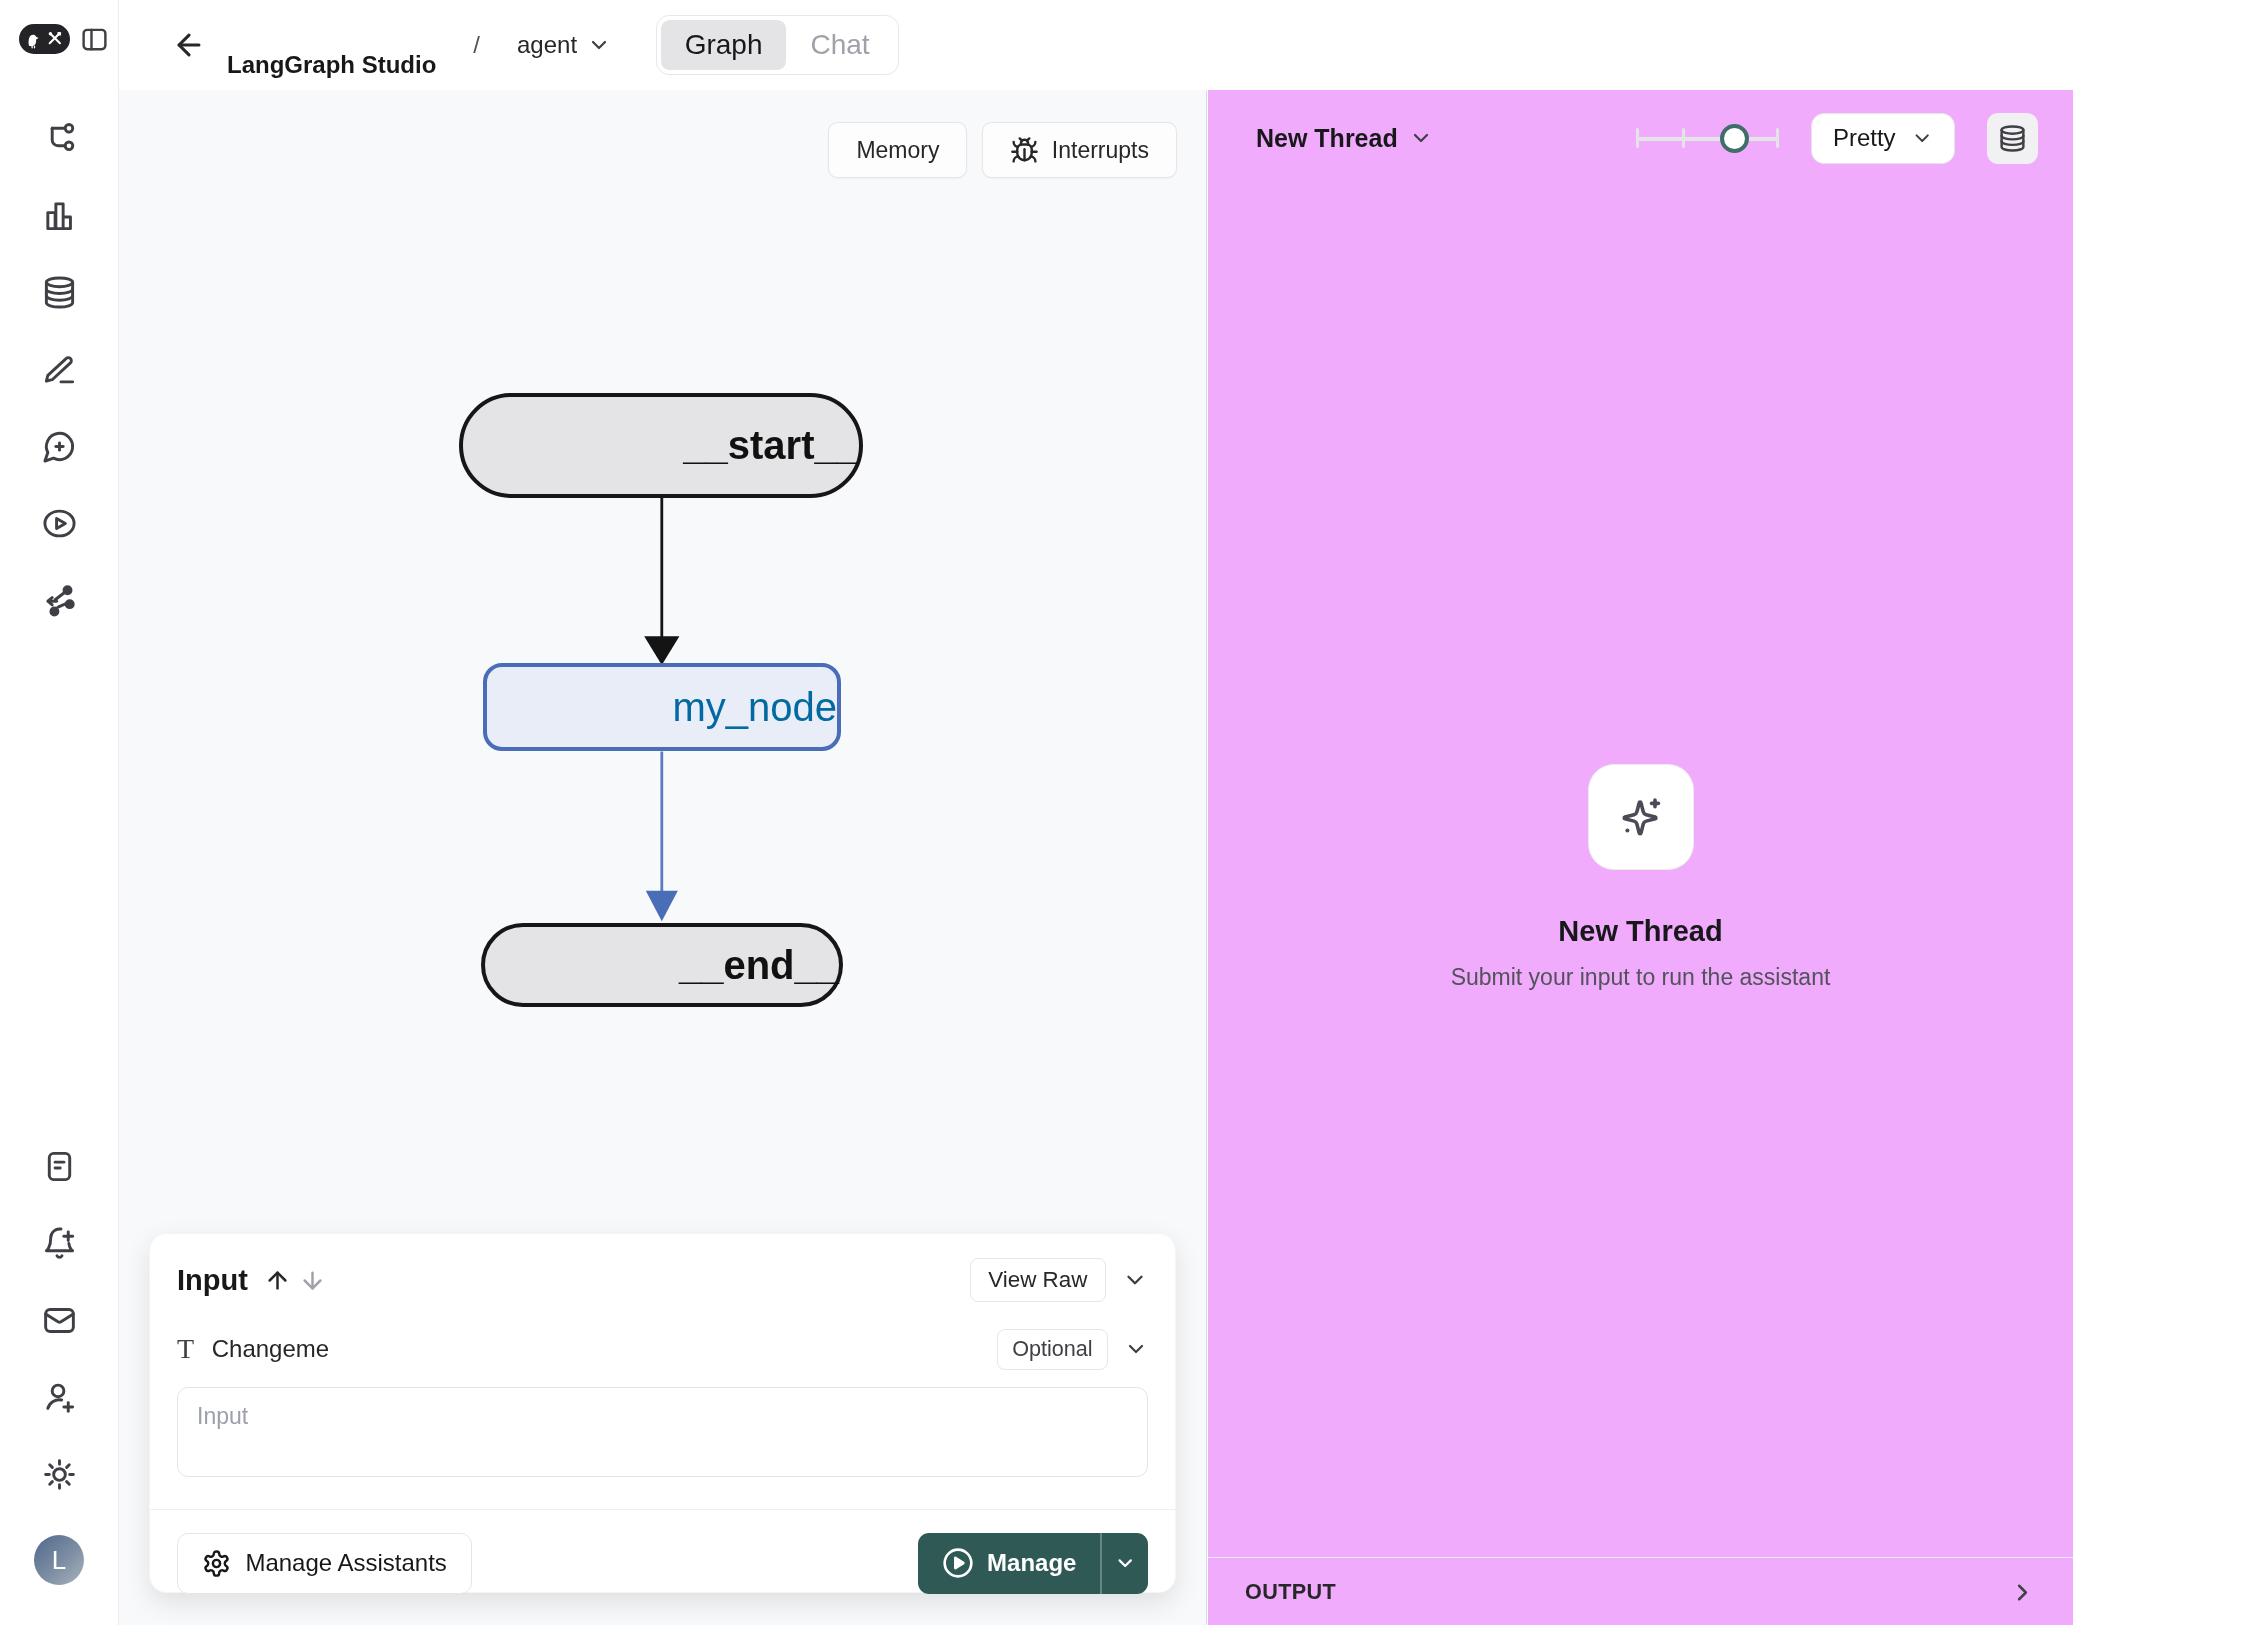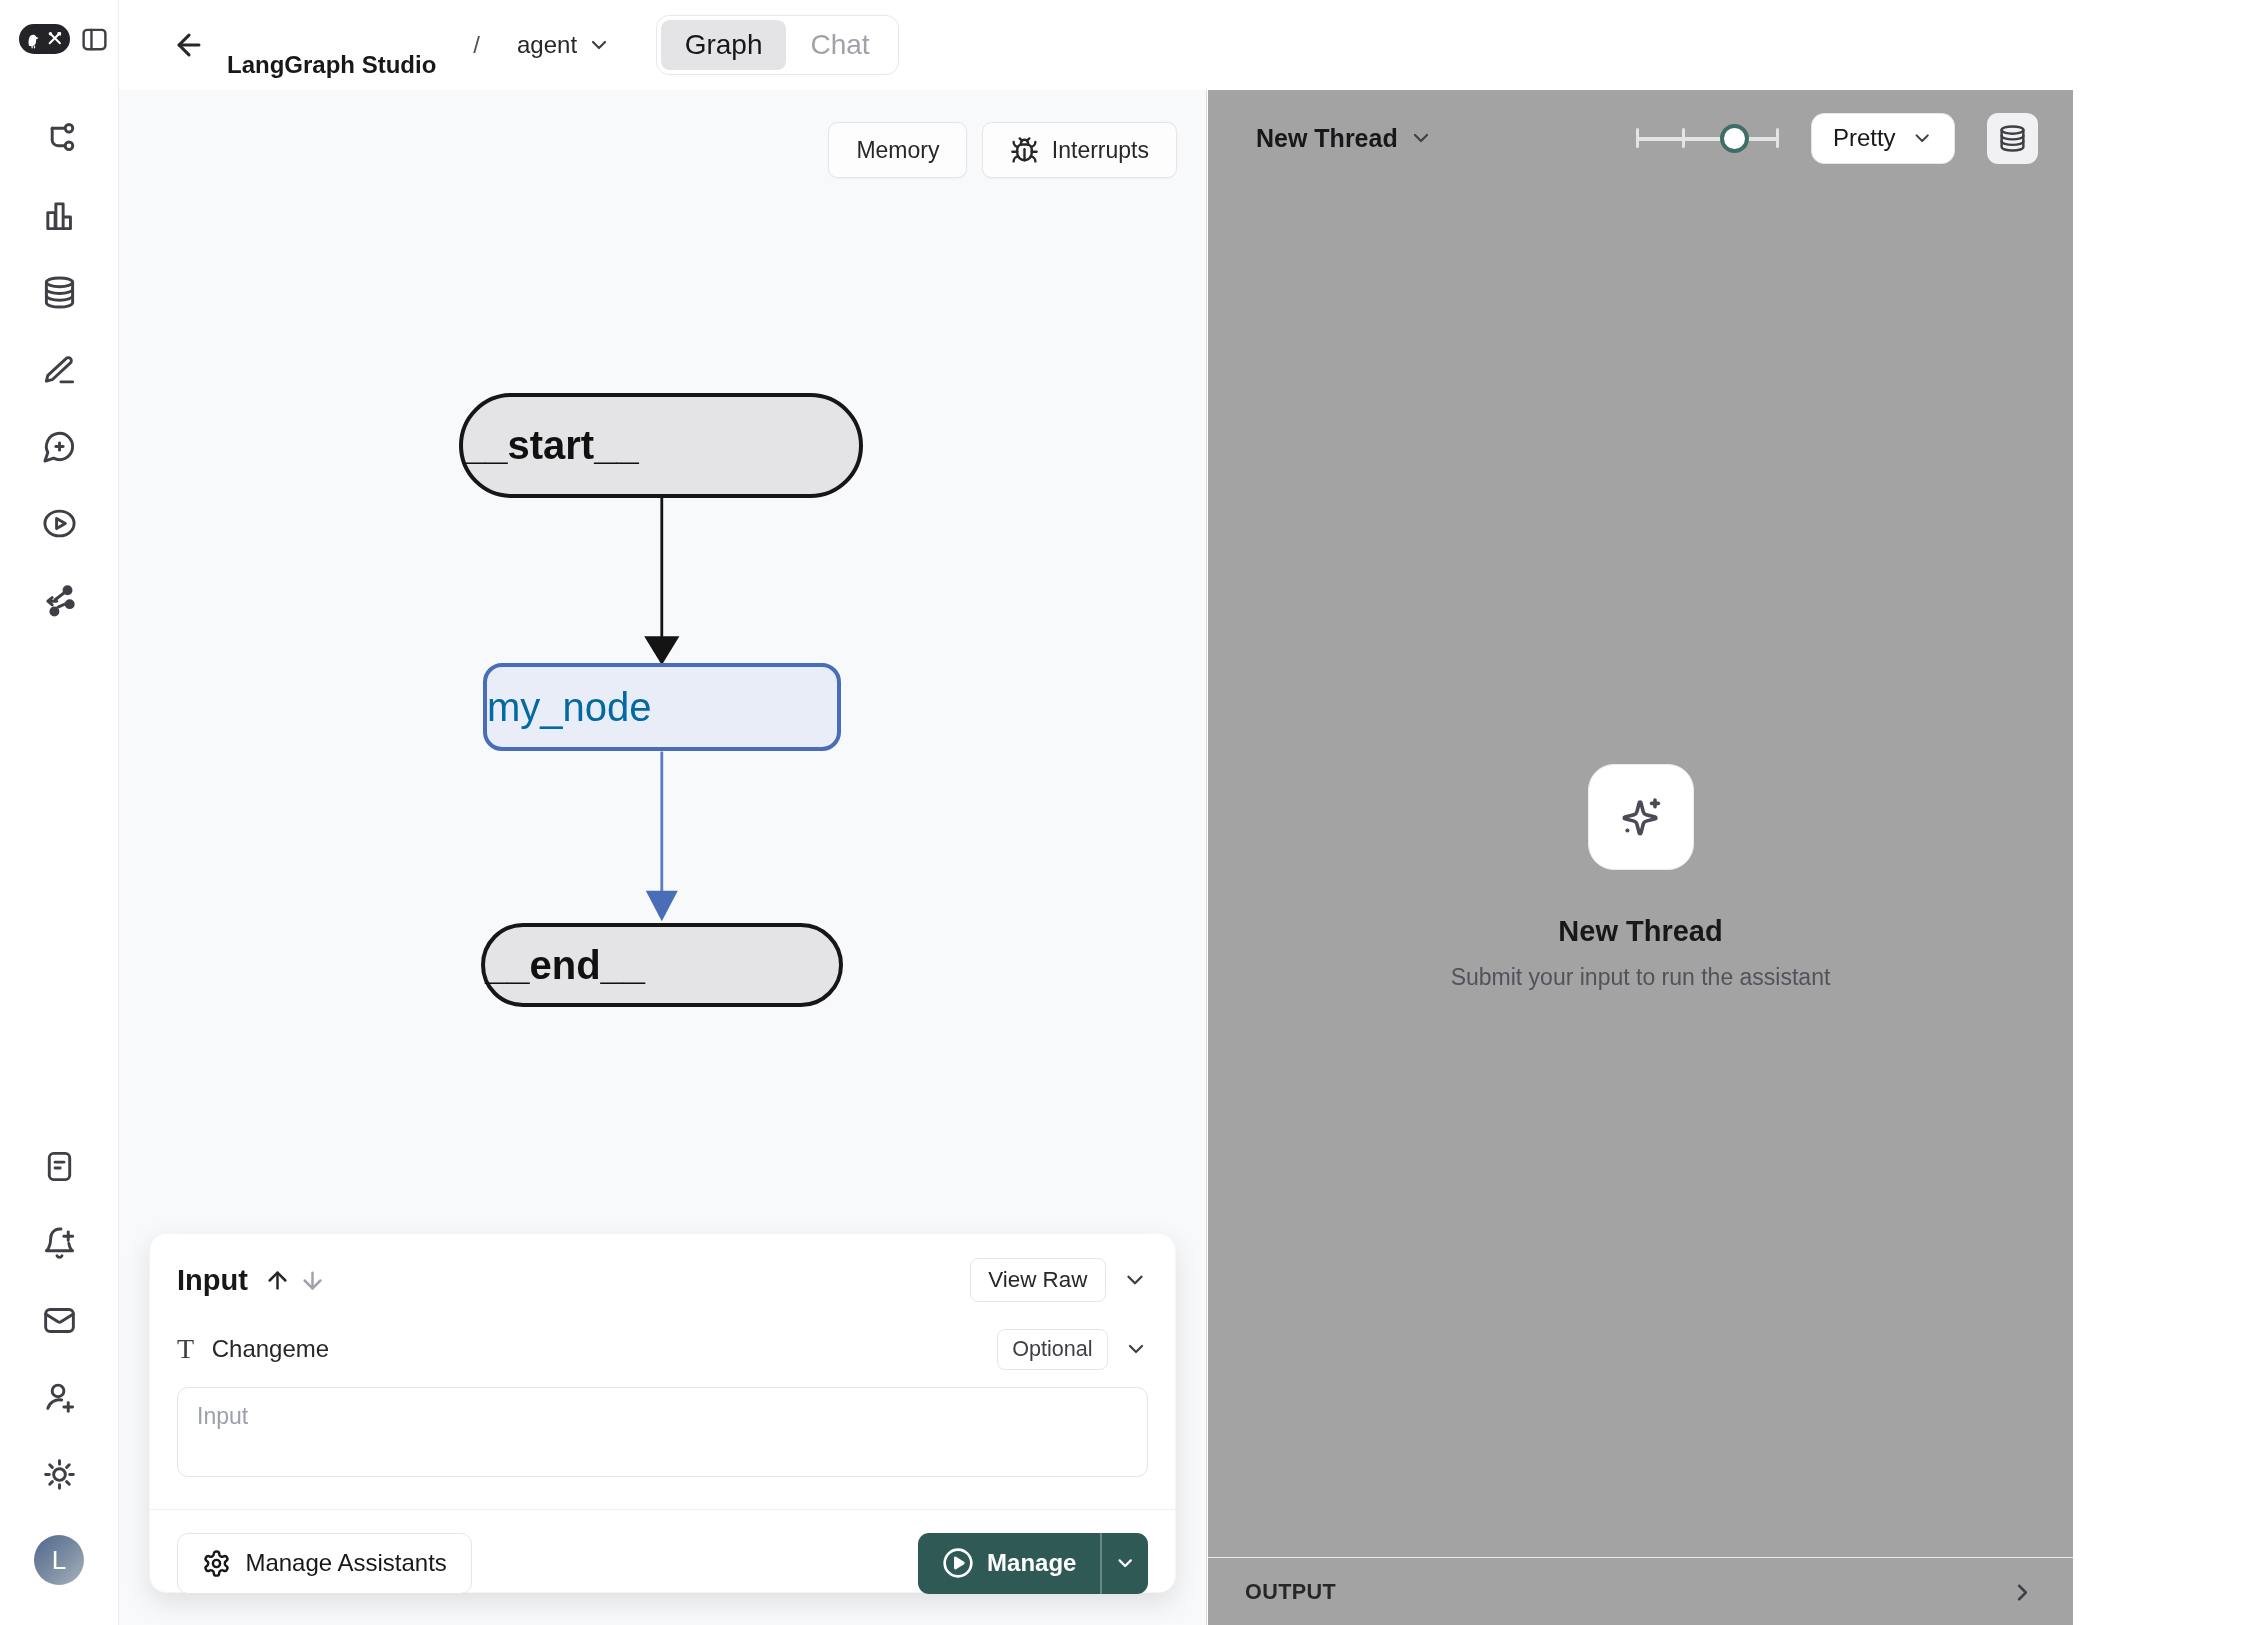--- a/index.html
+++ b/index.html
@@ -37,21 +37,21 @@
   .seg-tab.active { background:#e4e4e7; color:#18181b; }
 
   
   #canvas { position:absolute; left:119px; top:90px; width:1088px; height:1536px;
     background:#f8f9fb; border-right:1.6px solid #dadade; }
   .canvas-toolbar { position:absolute; top:32px; right:29px; display:flex; gap:14.4px; }
   .tool-btn { height:56px; padding:0 27px; background:#fdfdfe; border:1.6px solid #e6e6e9;
     border-radius:9.6px; font-size:23px; font-weight:500; color:#27272a; display:flex;
     align-items:center; gap:13px; cursor:pointer; box-shadow:0 0.8px 1.6px rgba(0,0,0,.04); }
   #edges { position:absolute; left:0; top:0; width:1088px; height:1536px; pointer-events:none; }
-  .gnode { position:absolute; display:flex; align-items:center; justify-content:flex-start;
+  .gnode { position:absolute; display:flex; align-items:center; justify-content:flex-end;
     font-size:40px; cursor:pointer; }
   .gnode.pill { background:#e4e4e6; border:4px solid #161616; border-radius:56px;
     color:#111; font-weight:600; }
   .gnode.box { background:#e9edf8; border:4px solid #4a6db8; border-radius:19px;
     color:#0369a1; font-weight:500; }
   #node-start { left:340px; top:303px; width:404px; height:105px; }
   #node-my    { left:364px; top:573px; width:358px; height:88px; }
   #node-end   { left:362px; top:833px; width:362px; height:84px; }
 
   
@@ -81,21 +81,21 @@
     border:1.6px solid #e6e6e9; border-radius:11.2px; background:#fff; font-size:24px;
     font-weight:500; color:#18181b; cursor:pointer; }
   .submit-split { display:flex; height:61px; border-radius:11.2px; overflow:hidden;
     background:#2e5954; color:#fff; cursor:pointer; }
   .submit-main { display:flex; align-items:center; gap:13px; padding:0 24px;
     font-size:24px; font-weight:600; }
   .submit-div { width:1.6px; background:rgba(255,255,255,.28); }
   .submit-chev { width:46px; display:flex; align-items:center; justify-content:center; }
 
   
-  #thread-panel { position:absolute; left:1208px; top:90px; width:865px; height:1536px; background:#a3a3a3; }
+  #thread-panel { position:absolute; left:1208px; top:90px; width:865px; height:1536px; background:#f0abfc; }
   .tp-top { height:96px; display:flex; align-items:center; padding:0 35px 0 48px; }
   .tp-thread { display:flex; align-items:center; gap:11.2px; cursor:pointer; }
   .tp-thread-label { font-size:25px; font-weight:700; color:#18181b; }
   .tp-right { margin-left:auto; display:flex; align-items:center; gap:32px; }
   .zoom-slider { position:relative; width:143px; height:29px; cursor:pointer; }
   .zs-track { position:absolute; left:0; right:0; top:13px; height:4px; background:#e4e4e7; border-radius:2.4px; }
   .zs-tick { position:absolute; top:4.8px; width:3.2px; height:20px; background:#e4e4e7; border-radius:1.6px; }
   .zs-handle { position:absolute; top:0; width:29px; height:29px; border-radius:50%;
     background:#fff; border:4px solid #3f6e69; }
   .pretty-btn { height:51px; padding:0 21px; border:1.6px solid #e6e6e9; border-radius:13px;

